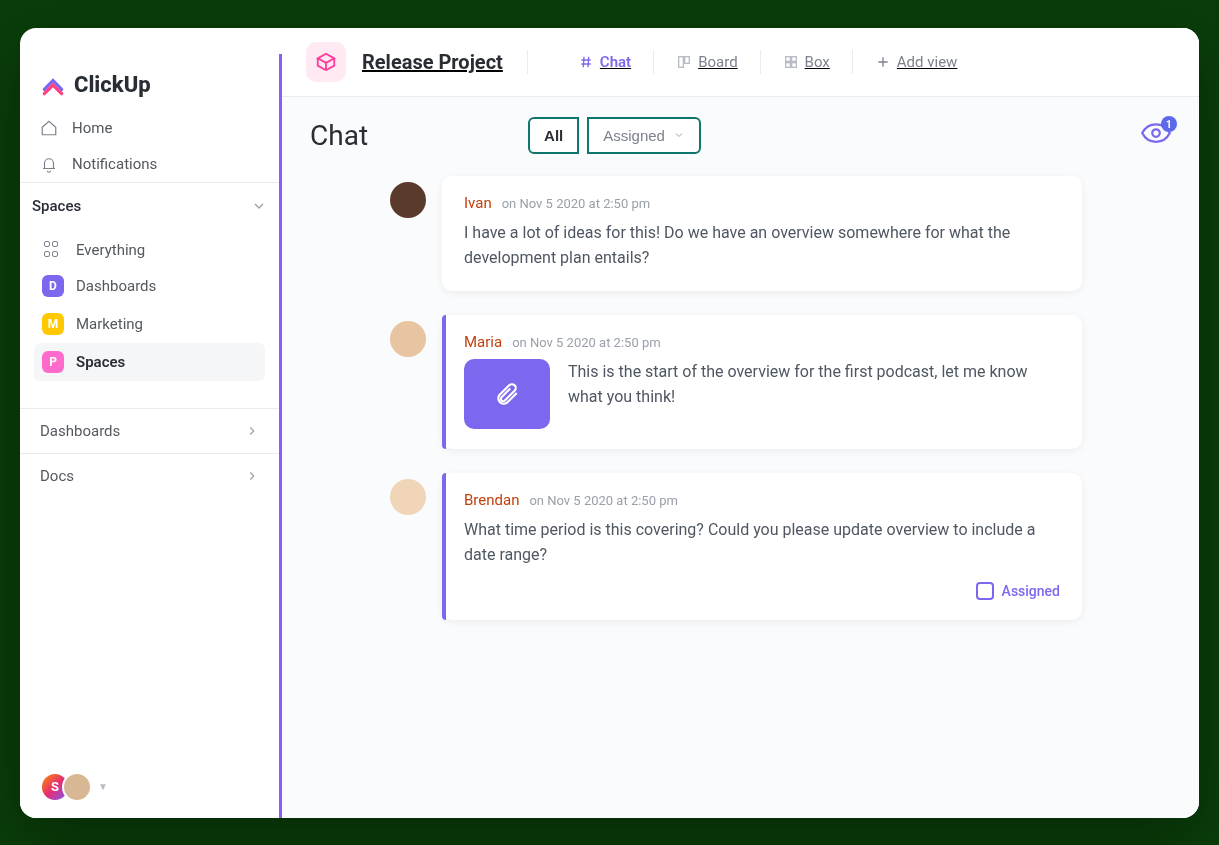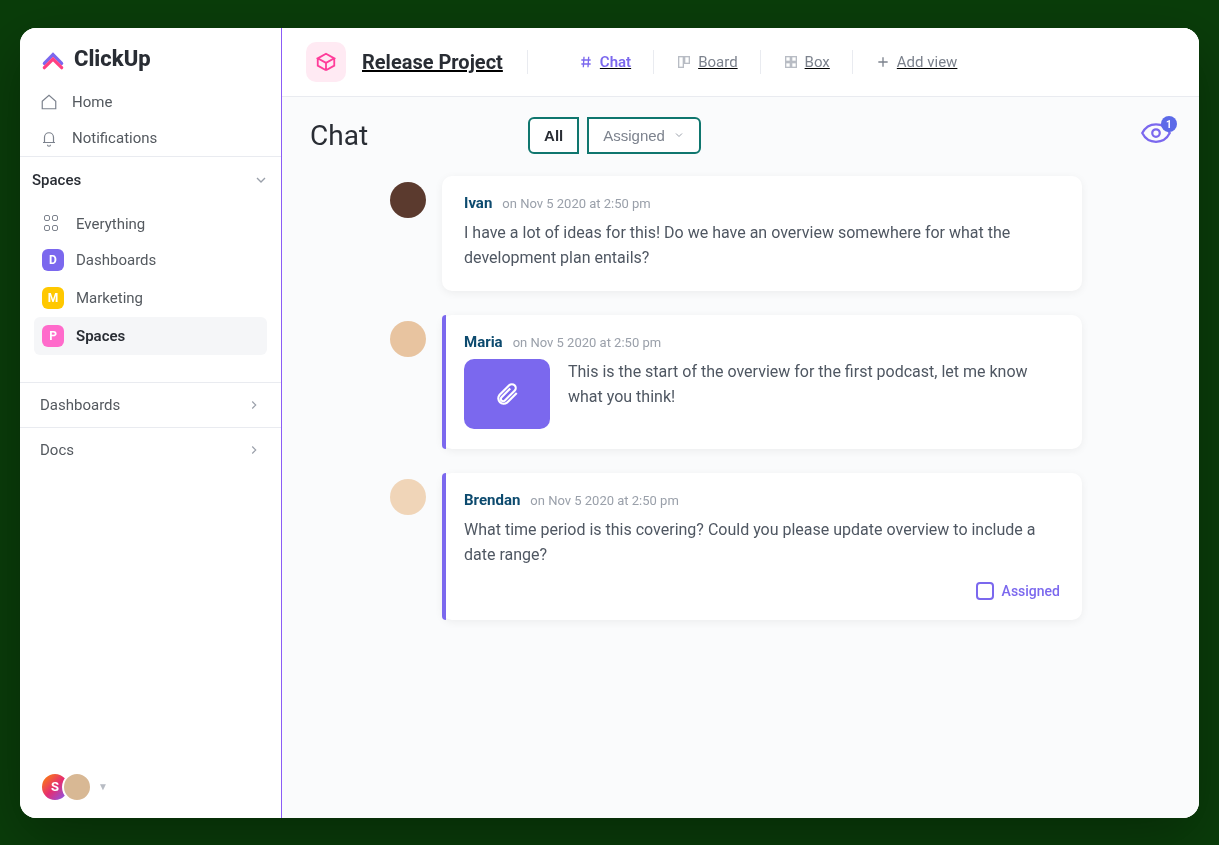--- a/index.html
+++ b/index.html
@@ -17,24 +17,25 @@
   height: 790px;
   background: #fff;
   border-radius: 16px;
   box-shadow: 0 20px 60px rgba(0,0,0,0.3);
   display: flex;
   overflow: hidden;
 }
 
 .sidebar {
   width: 262px;
-  border-right: 1px solid #8b5cf6;
+  border-right: 3px solid #8b5cf6;
   display: flex;
   flex-direction: column;
   background: #fff;
+  margin-top: 26px;
 }
 .logo-row { display: flex; align-items: center; gap: 8px; padding: 18px 20px 12px; }
 .brand-name { font-size: 22px; font-weight: 800; color: #292d34; }
 .nav-item {
   display: flex; align-items: center; gap: 14px;
   padding: 9px 20px; font-size: 15px; color: #54595f; cursor: pointer;
 }
 .nav-item svg { width: 18px; height: 18px; stroke: #7c828d; fill: none; stroke-width: 1.6; }
 .section-header {
   display: flex; align-items: center; justify-content: space-between;
@@ -117,21 +118,21 @@
 .msg-card {
   background: #fff; border-radius: 10px; padding: 18px 22px 20px;
   box-shadow: 0 2px 8px rgba(0,0,0,0.06); flex: 1; max-width: 640px;
   position: relative;
 }
 .msg-card.accent::before {
   content: ""; position: absolute; left: 0; top: 0; bottom: 0; width: 4px;
   background: #7b68ee; border-radius: 10px 0 0 10px;
 }
 .msg-head { display: flex; align-items: baseline; gap: 10px; margin-bottom: 8px; }
-.msg-author { font-weight: 700; color: #0c4a6e; font-size: 15px; }
+.msg-author { font-weight: 400; color: #c2410c; font-size: 15px; }
 .msg-time { font-size: 13px; color: #9aa0aa; }
 .msg-body { font-size: 16px; color: #4f5762; line-height: 1.6; }
 .msg-flex { display: flex; gap: 18px; align-items: flex-start; }
 .attachment {
   width: 86px; height: 70px; border-radius: 10px; background: #7b68ee;
   display: flex; align-items: center; justify-content: center; flex-shrink: 0;
 }
 .assigned-tag {
   display: flex; align-items: center; gap: 8px; margin-top: 14px;
   justify-content: flex-end; color: #7b68ee; font-size: 14px; font-weight: 500;

